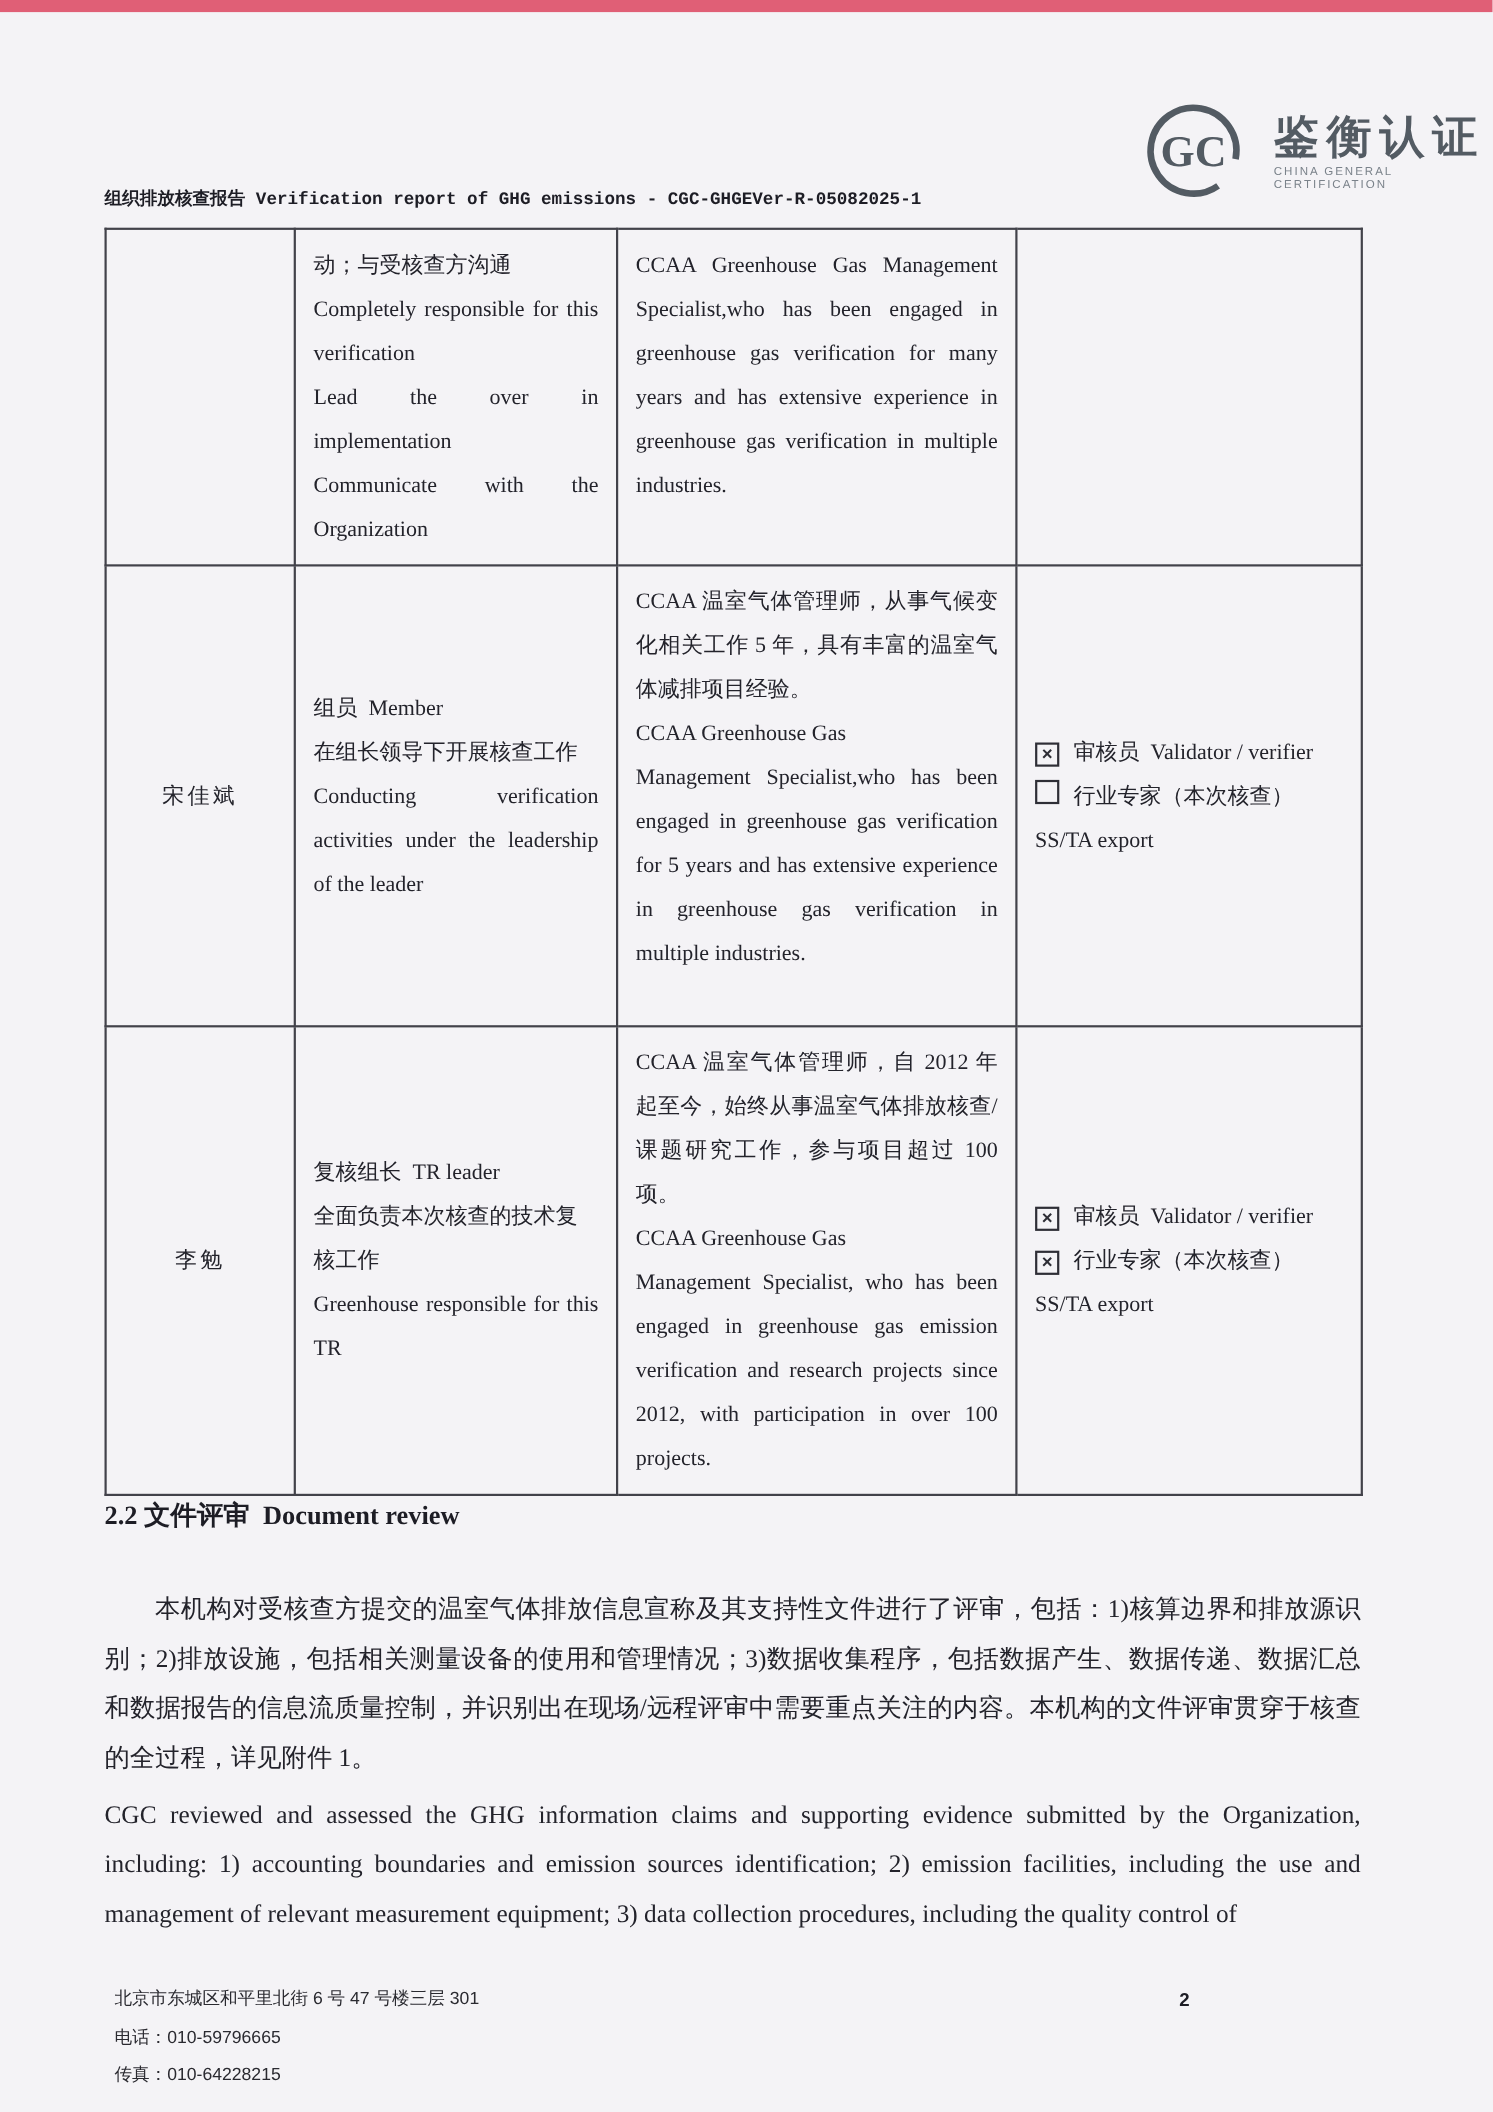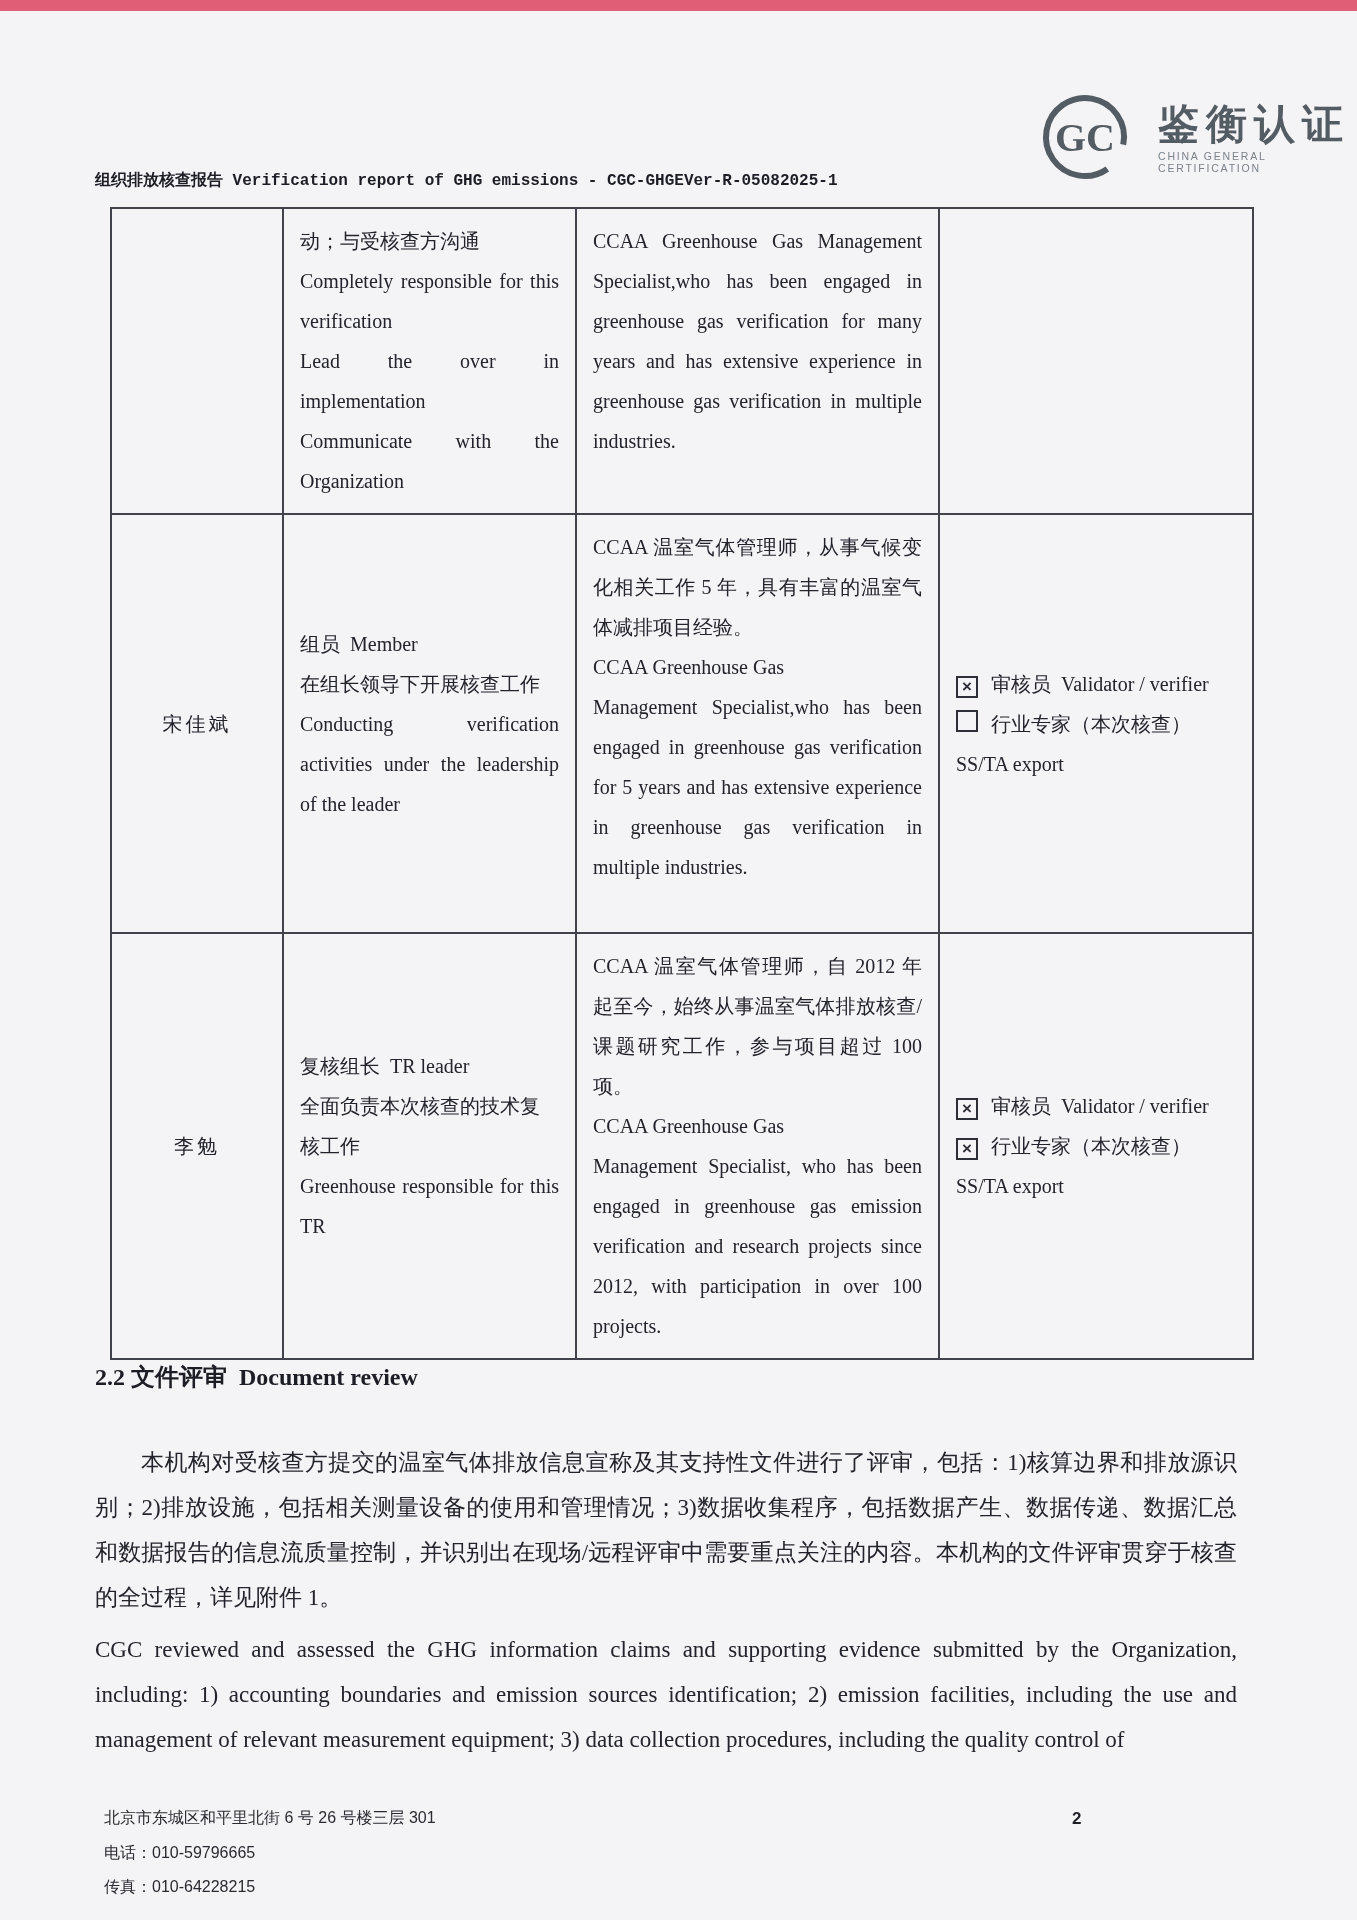--- a/index.html
+++ b/index.html
@@ -16,21 +16,21 @@
   .logo-text{display:flex;flex-direction:column;}
   .logo-cn{font-size:41px;font-weight:700;color:#535b63;letter-spacing:7px;line-height:48px;font-family:"Liberation Sans",sans-serif;}
   .logo-en{font-size:10.5px;color:#7a828a;letter-spacing:1.8px;font-family:"Liberation Sans",sans-serif;margin-top:2px;}
 
   .header-title{
     position:absolute;left:95px;top:170px;width:1150px;
     font-family:"Liberation Mono",monospace;font-weight:bold;font-size:16px;color:#1d1d25;
   }
 
   
-  .doc-table{position:absolute;left:110px;top:207px;width:1142px;border-collapse:collapse;table-layout:fixed;}
+  .doc-table{position:absolute;left:95px;top:207px;width:1142px;border-collapse:collapse;table-layout:fixed;}
   .doc-table td{
     border:2px solid #42424a;padding:12px 16px;
     font-size:20px;line-height:40px;vertical-align:top;overflow:hidden;
   }
   .doc-table p{margin:0;}
   .just{text-align:justify;text-justify:inter-word;}
   .keep-sp{white-space:pre-wrap;}
   .c-name{text-align:center;vertical-align:middle !important;font-size:22px;letter-spacing:3px;}
   .v-mid{vertical-align:middle !important;}
   .c-check{vertical-align:middle !important;line-height:46px;border-radius:22px;}
@@ -137,17 +137,17 @@
     </td>
   </tr>
 </tbody>
   </table>
 
 <div class="section-heading">2.2 文件评审  Document review</div>
 <div class="para-cn">本机构对受核查方提交的温室气体排放信息宣称及其支持性文件进行了评审，包括：1)核算边界和排放源识别；2)排放设施，包括相关测量设备的使用和管理情况；3)数据收集程序，包括数据产生、数据传递、数据汇总和数据报告的信息流质量控制，并识别出在现场/远程评审中需要重点关注的内容。本机构的文件评审贯穿于核查的全过程，详见附件 1。</div>
 <div class="para-en">CGC reviewed and assessed the GHG information claims and supporting evidence submitted by the Organization, including: 1) accounting boundaries and emission sources identification; 2) emission facilities, including the use and management of relevant measurement equipment; 3) data collection procedures, including the quality control of</div>
 
 <div class="footer">
-  <div>北京市东城区和平里北街 6 号 26 号楼三层 301</div>
+  <div>北京市东城区和平里北街 6 号 47 号楼三层 301</div>
   <div>电话：010-59796665</div>
   <div>传真：010-64228215</div>
 </div>
 <div class="page-num">2</div>
 
 </body></html>

